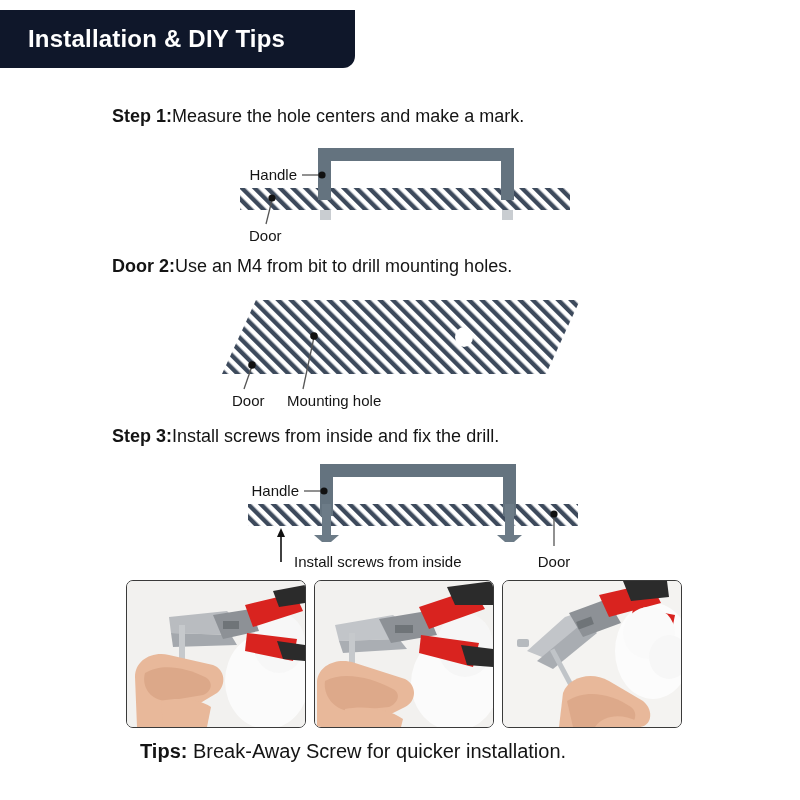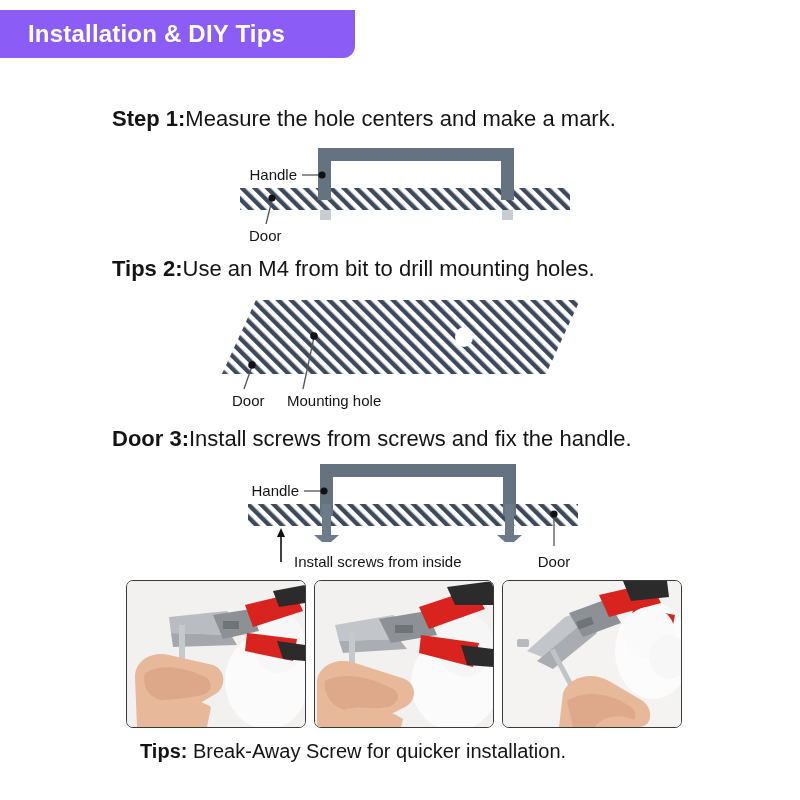--- a/index.html
+++ b/index.html
@@ -15,40 +15,40 @@
     position: relative;
     overflow: hidden;
   }
 
   
   .banner {
     position: absolute;
     left: 0;
     top: 10px;
     width: 355px;
-    height: 48px;
-    background: #8b5cf6;
+    height: 58px;
+    background: #0f172a;
     border-bottom-right-radius: 12px;
     display: flex;
     align-items: center;
   }
   .banner-title {
     color: #ffffff;
     font-size: 24px;
     font-weight: bold;
     letter-spacing: 0.2px;
     margin-left: 28px;
     font-family: "Liberation Sans", sans-serif;
   }
 
   
   .step-head {
     position: absolute;
     left: 112px;
-    font-size: 22px;
+    font-size: 18px;
     white-space: nowrap;
     font-family: "Liberation Sans", sans-serif;
     color: #141414;
   }
   .step-head .lbl { font-weight: bold; }
   .step-head .txt { font-weight: normal; }
 
   #step1-head { top: 106px; }
   #step2-head { top: 256px; }
   #step3-head { top: 426px; }
@@ -143,21 +143,21 @@
 
     <g>
       <line x1="272" y1="60" x2="266" y2="84" stroke="#555555" stroke-width="1.3"></line>
       <circle cx="272" cy="58" r="3.6" fill="#111111"></circle>
     </g>
     <text x="249" y="101" font-family="Liberation Sans, sans-serif" font-size="15" fill="#141414">Door</text>
   </svg>
 </div>
 
 <div class="step-head" id="step2-head">
-  <span class="lbl">Tips 2:</span><span class="txt">Use an M4 from bit to drill mounting holes.</span>
+  <span class="lbl">Door 2:</span><span class="txt">Use an M4 from bit to drill mounting holes.</span>
 </div>
 
 <div class="diagram" id="diagram2">
   <svg width="800" height="120" viewBox="0 0 800 120" xmlns="http://www.w3.org/2000/svg">
     <defs>
       <pattern id="hatch2" width="9" height="9" patternUnits="userSpaceOnUse" patternTransform="rotate(-45)">
         <rect width="9" height="9" fill="#ffffff"></rect>
         <rect width="4.4" height="9" fill="#3d4a5c"></rect>
       </pattern>
       <clipPath id="panelClip">
@@ -178,21 +178,21 @@
 
     <g>
       <line x1="252" y1="74" x2="244" y2="97" stroke="#555555" stroke-width="1.3"></line>
       <circle cx="252" cy="73" r="3.8" fill="#111111"></circle>
     </g>
     <text x="232" y="114" font-family="Liberation Sans, sans-serif" font-size="15" fill="#141414">Door</text>
   </svg>
 </div>
 
 <div class="step-head" id="step3-head">
-  <span class="lbl">Door 3:</span><span class="txt">Install screws from screws and fix the handle.</span>
+  <span class="lbl">Step 3:</span><span class="txt">Install screws from inside and fix the drill.</span>
 </div>
 
 <div class="diagram" id="diagram3">
   <svg width="800" height="120" viewBox="0 0 800 120" xmlns="http://www.w3.org/2000/svg">
     <defs>
       <pattern id="hatch3" width="9" height="9" patternUnits="userSpaceOnUse" patternTransform="rotate(-45)">
         <rect width="9" height="9" fill="#ffffff"></rect>
         <rect width="4.4" height="9" fill="#3d4a5c"></rect>
       </pattern>
     </defs>

